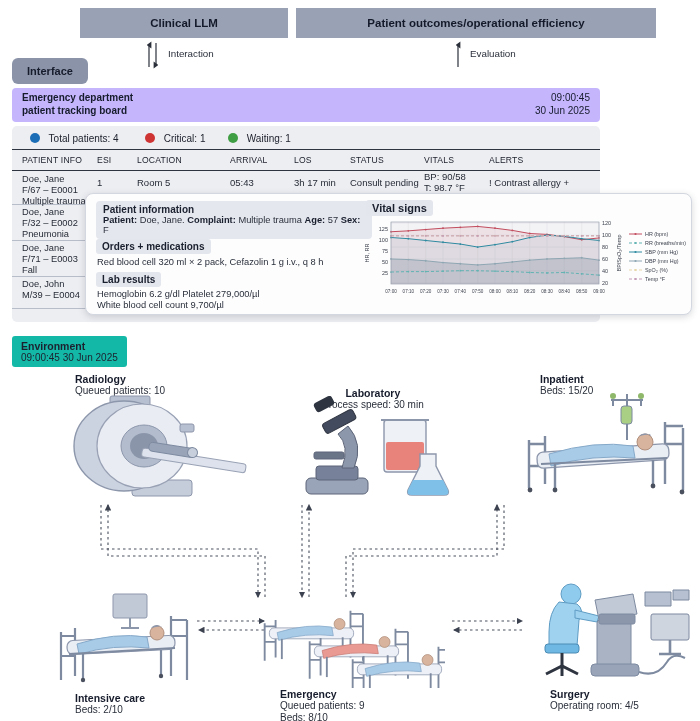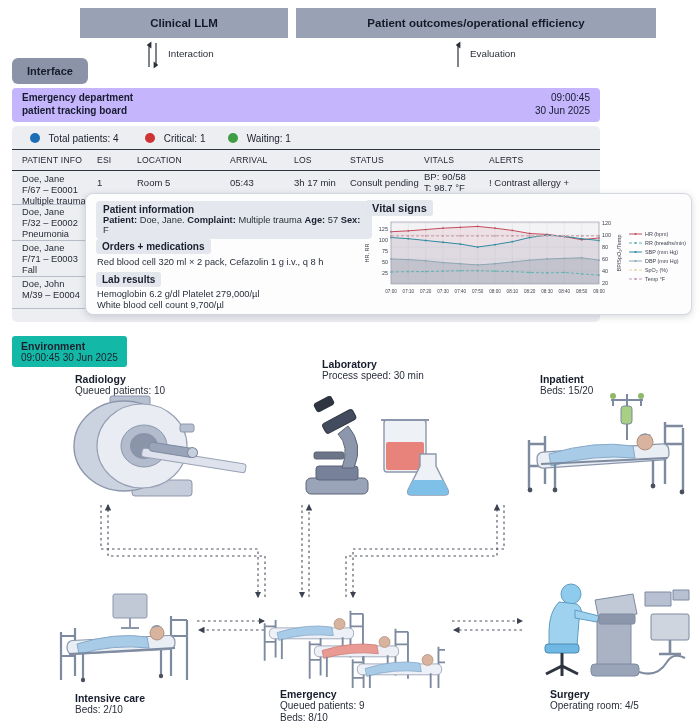--- a/index.html
+++ b/index.html
@@ -311,21 +311,21 @@
 
   <div class="abs" style="left:12px;top:336px;background:#14b8a6;border-radius:3px;padding:4px 9px;">
     <div style="font-weight:bold;font-size:10.5px;">Environment</div>
     <div style="font-size:10px;">09:00:45 30 Jun 2025</div>
   </div>
 
   <div class="abs envlabel" style="left:75px;top:373px;">
     <div class="t">Radiology</div>
     <div class="l">Queued patients: 10</div>
   </div>
-  <div class="abs envlabel" style="left:322px;top:358px;">
+  <div class="abs envlabel" style="left:322px;top:387px;text-align:center;">
     <div class="t">Laboratory</div>
     <div class="l">Process speed: 30 min</div>
   </div>
   <div class="abs envlabel" style="left:540px;top:373px;">
     <div class="t">Inpatient</div>
     <div class="l">Beds: 15/20</div>
   </div>
   <div class="abs envlabel" style="left:75px;top:692px;">
     <div class="t">Intensive care</div>
     <div class="l">Beds: 2/10</div>

